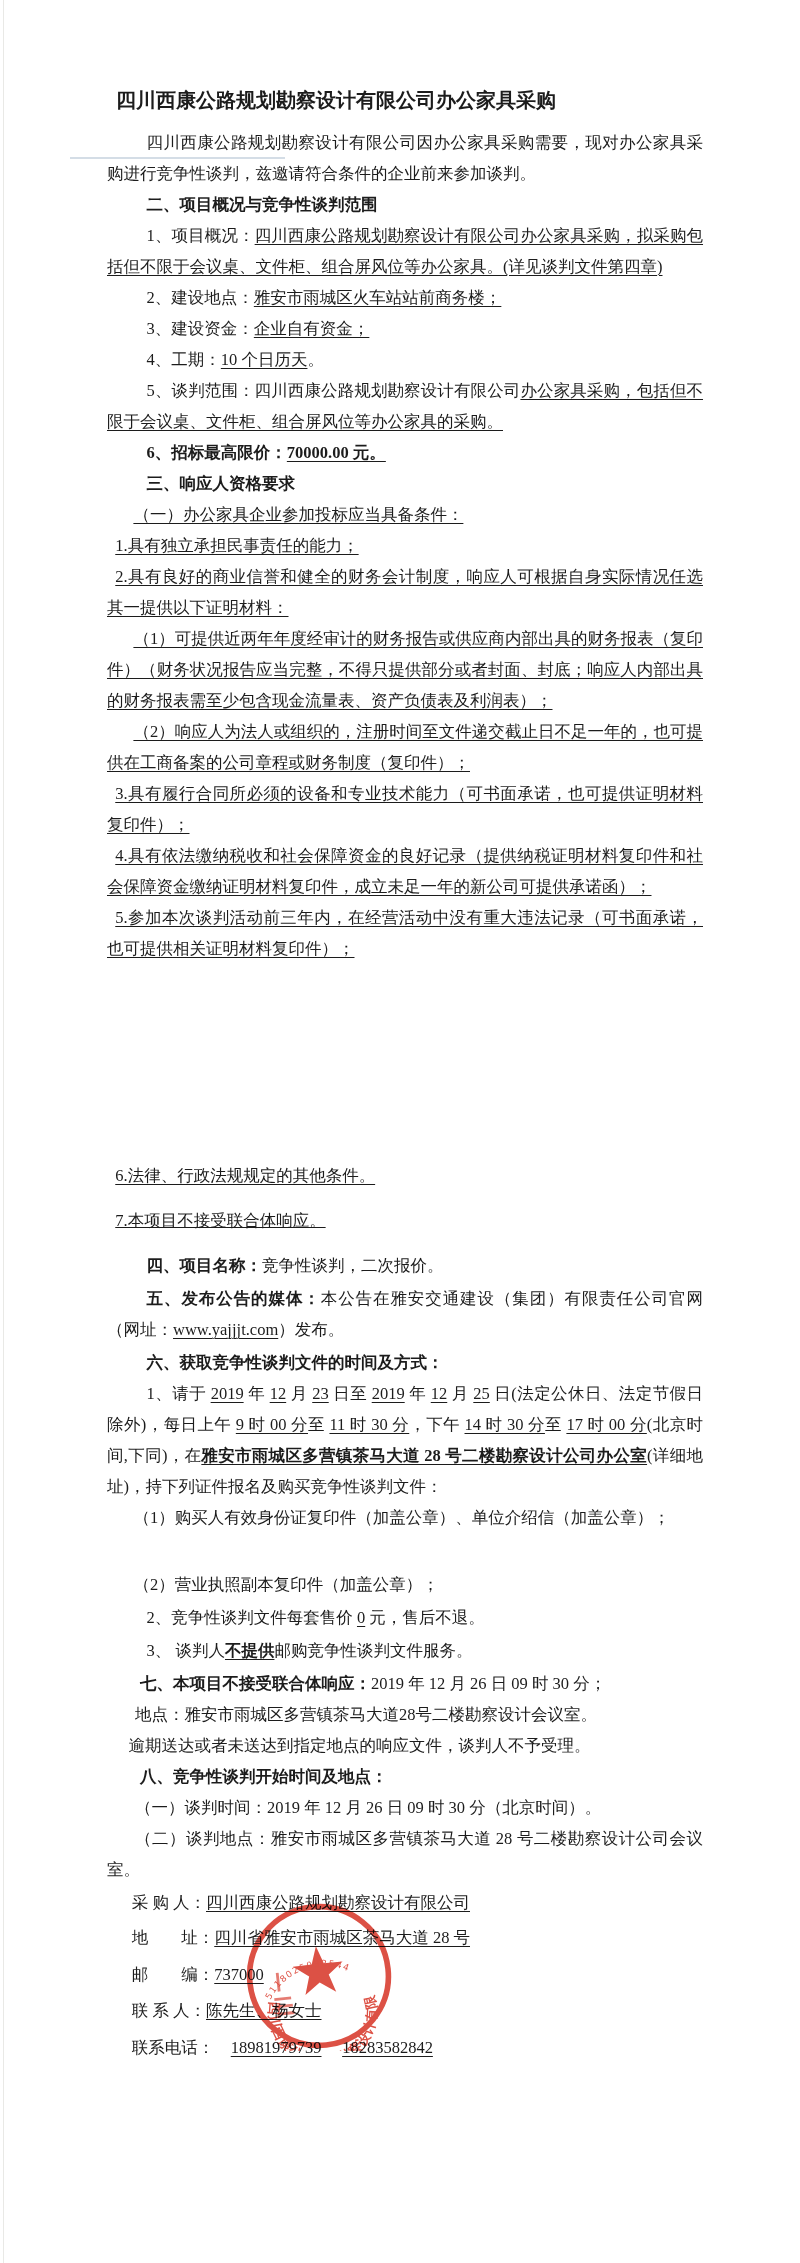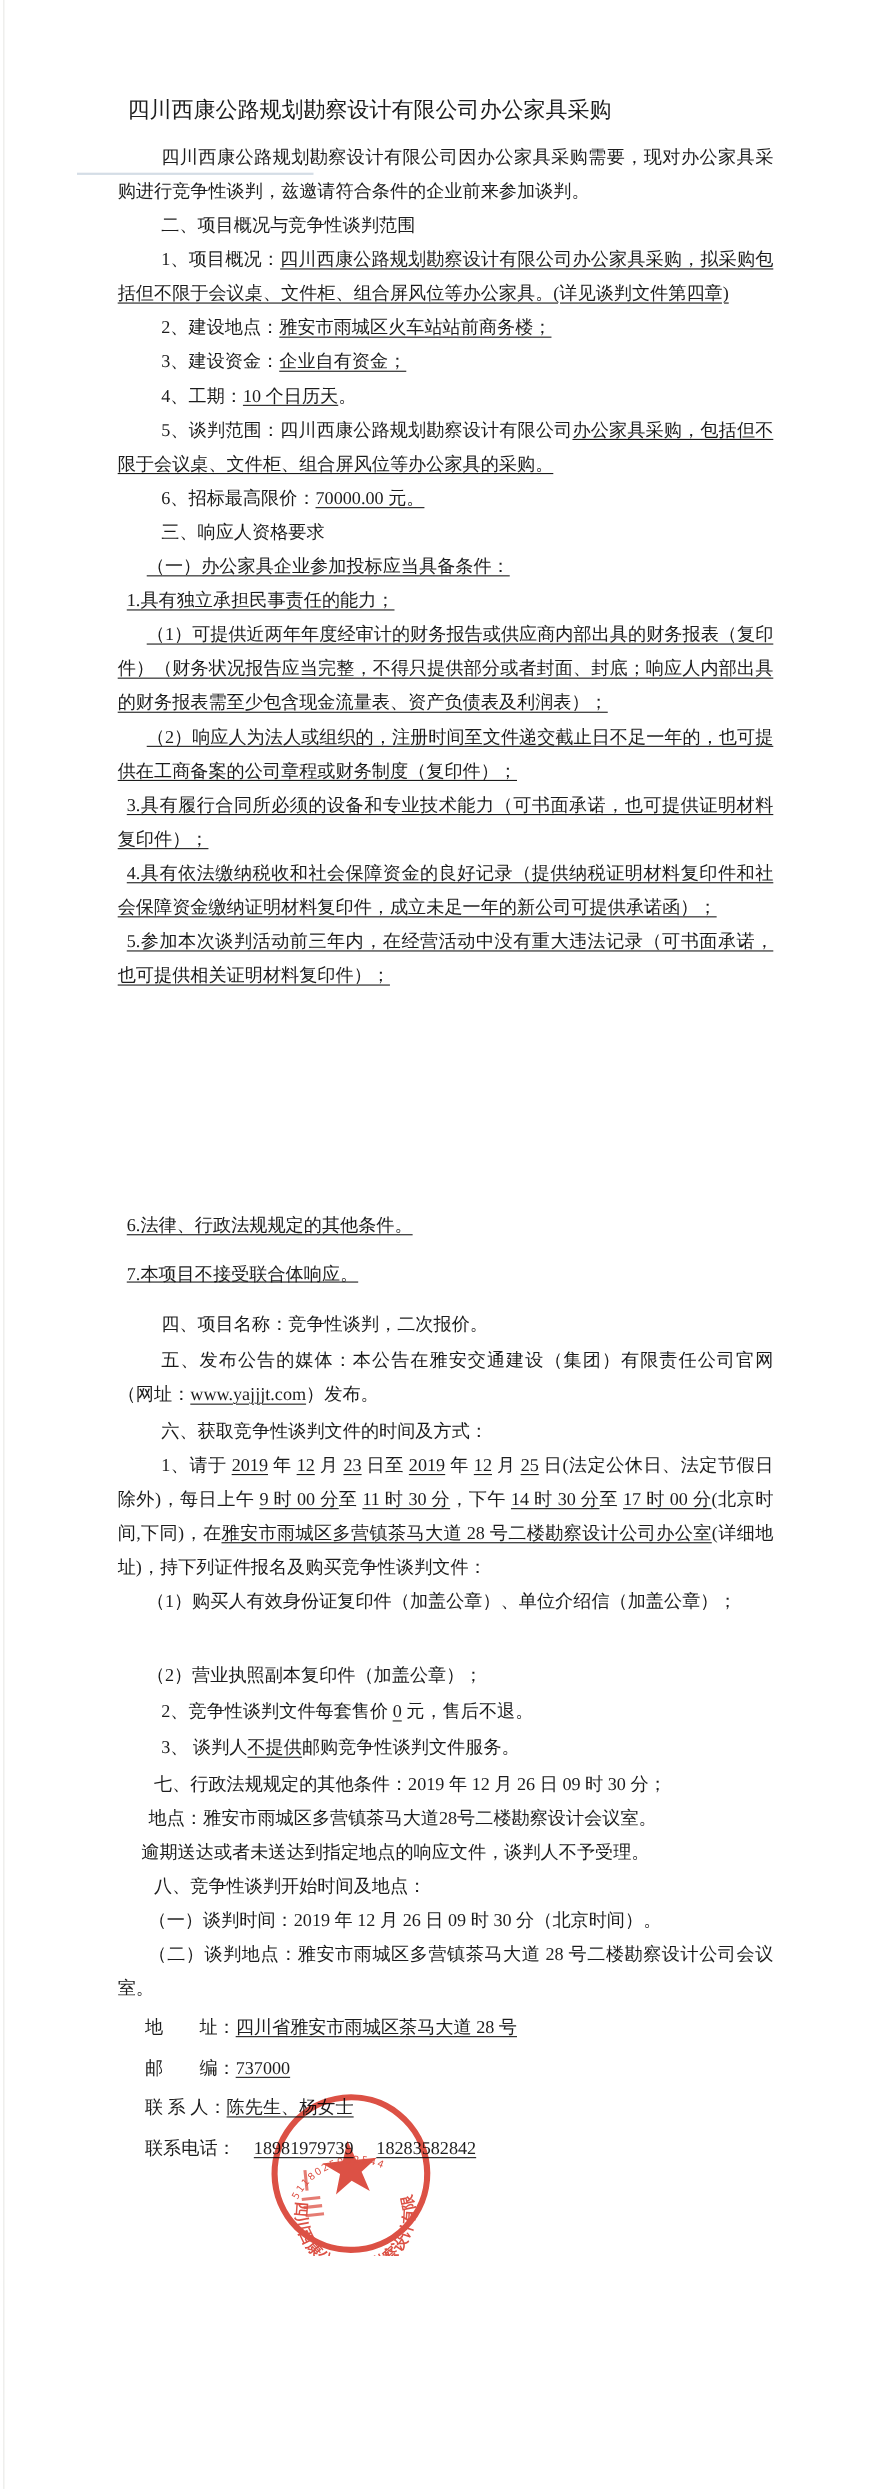--- a/index.html
+++ b/index.html
@@ -25,21 +25,21 @@
     position:absolute; left:107px; top:84px; width:596px;
     font-size:16.5px; line-height:31px; text-align:justify;
     word-break:break-all;
   }
   .para { margin:0; }
   .title {
     font-size:20px; font-weight:700; line-height:33px;
     text-align:center; text-indent:0; margin-right:138px;
     word-break:keep-all;
   }
-  .b { font-weight:400; }
+  .b { font-weight:700; }
   .u { text-decoration:underline; text-underline-offset:3px; text-decoration-thickness:1px; }
   .seal {
     position:absolute; left:244px; top:1901px; width:150px; height:150px;
     mix-blend-mode:multiply; opacity:.88;
     pointer-events:none;
   }
 </style>
 </head>
 <body>
 
@@ -54,41 +54,43 @@
       <p class="para" style="text-indent: 2.4em;"><span class="b">二、项目概况与竞争性谈判范围</span></p>
       <p class="para" style="text-indent: 2.4em;"><span>1、项目概况：</span><span class="u">四川西康公路规划勘察设计有限公司办公家具采购，拟采购包括但不限于会议桌、文件柜、组合屏风位等办公家具。(详见谈判文件第四章)</span></p>
       <p class="para" style="text-indent: 2.4em;"><span>2、建设地点：</span><span class="u">雅安市雨城区火车站站前商务楼；</span></p>
       <p class="para" style="text-indent: 2.4em;"><span>3、建设资金：</span><span class="u">企业自有资金；</span></p>
       <p class="para" style="text-indent: 2.4em;"><span>4、工期：</span><span class="u">10 个日历天</span><span>。</span></p>
       <p class="para" style="text-indent: 2.4em;"><span>5、谈判范围：四川西康公路规划勘察设计有限公司</span><span class="u">办公家具采购，包括但不限于会议桌、文件柜、组合屏风位等办公家具的采购。</span></p>
       <p class="para" style="text-indent: 2.4em;"><span class="b">6、招标最高限价：</span><span class="b u">70000.00 元。</span></p>
       <p class="para" style="text-indent: 2.4em;"><span class="b">三、响应人资格要求</span></p>
       <p class="para" style="text-indent: 1.6em;"><span class="u">（一）办公家具企业参加投标应当具备条件：</span></p>
       <p class="para" style="text-indent: 0.5em;"><span class="u">1.具有独立承担民事责任的能力；</span></p>
+      <p class="para" style="text-indent: 0.5em;"><span class="u">2.具有良好的商业信誉和健全的财务会计制度，响应人可根据自身实际情况任选其一提供以下证明材料：</span></p>
       <p class="para" style="text-indent: 1.6em;"><span class="u">（1）可提供近两年年度经审计的财务报告或供应商内部出具的财务报表（复印件）（财务状况报告应当完整，不得只提供部分或者封面、封底；响应人内部出具的财务报表需至少包含现金流量表、资产负债表及利润表）；</span></p>
       <p class="para" style="text-indent: 1.6em;"><span class="u">（2）响应人为法人或组织的，注册时间至文件递交截止日不足一年的，也可提供在工商备案的公司章程或财务制度（复印件）；</span></p>
       <p class="para" style="text-indent: 0.5em;"><span class="u">3.具有履行合同所必须的设备和专业技术能力（可书面承诺，也可提供证明材料复印件）；</span></p>
       <p class="para" style="text-indent: 0.5em;"><span class="u">4.具有依法缴纳税收和社会保障资金的良好记录（提供纳税证明材料复印件和社会保障资金缴纳证明材料复印件，成立未足一年的新公司可提供承诺函）；</span></p>
       <p class="para" style="text-indent: 0.5em;"><span class="u">5.参加本次谈判活动前三年内，在经营活动中没有重大违法记录（可书面承诺，也可提供相关证明材料复印件）；</span></p>
       <p class="para" style="margin-top: 196px; text-indent: 0.5em;"><span class="u">6.法律、行政法规规定的其他条件。</span></p>
       <p class="para" style="margin-top: 14px; text-indent: 0.5em; text-decoration: underline;"><span>7.本项目不接受联合体响应。</span></p>
       <p class="para" style="margin-top: 14px; text-indent: 2.4em;"><span class="b">四、项目名称：</span><span>竞争性谈判，二次报价。</span></p>
       <p class="para" style="margin-top: 2px; text-indent: 2.4em;"><span class="b">五、发布公告的媒体：</span><span>本公告在雅安交通建设（集团）有限责任公司官网（网址：</span><span class="u">www.yajjjt.com</span><span>）发布。</span></p>
       <p class="para" style="margin-top: 2px; text-indent: 2.4em;"><span class="b">六、获取竞争性谈判文件的时间及方式：</span></p>
       <p class="para" style="text-indent: 2.4em;"><span>1、请于 </span><span class="u">2019</span><span> 年 </span><span class="u">12</span><span> 月 </span><span class="u">23</span><span> 日至 </span><span class="u">2019</span><span> 年 </span><span class="u">12</span><span> 月 </span><span class="u">25</span><span> 日(法定公休日、法定节假日除外)，每日上午 </span><span class="u">9 时 00 分</span><span>至 </span><span class="u">11 时 30 分</span><span>，下午 </span><span class="u">14 时 30 分</span><span>至 </span><span class="u">17 时 00 分</span><span>(北京时间,下同)，在</span><span class="b u">雅安市雨城区多营镇茶马大道 28 号二楼勘察设计公司办公室</span><span>(详细地址)，持下列证件报名及购买竞争性谈判文件：</span></p>
       <p class="para" style="text-indent: 1.6em;"><span>（1）购买人有效身份证复印件（加盖公章）、单位介绍信（加盖公章）；</span></p>
       <p class="para" style="text-indent: 1.6em; margin-top: 36px;"><span>（2）营业执照副本复印件（加盖公章）；</span></p>
       <p class="para" style="margin-top: 2px; text-indent: 2.4em;"><span>2、竞争性谈判文件每套售价 </span><span class="u">0</span><span> 元，售后不退。</span></p>
       <p class="para" style="margin-top: 2px; text-indent: 2.4em;"><span>3、 谈判人</span><span class="b u">不提供</span><span>邮购竞争性谈判文件服务。</span></p>
-      <p class="para" style="margin-top: 2px; text-indent: 2em;"><span class="b">七、行政法规规定的其他条件：</span><span>2019 年 12 月 26 日 09 时 30 分；</span></p>
+      <p class="para" style="margin-top: 2px; text-indent: 2em;"><span class="b">七、本项目不接受联合体响应：</span><span>2019 年 12 月 26 日 09 时 30 分；</span></p>
       <p class="para" style="text-indent: 1.7em;"><span>地点：雅安市雨城区多营镇茶马大道28号二楼勘察设计会议室。</span></p>
       <p class="para" style="text-indent: 1.3em;"><span>逾期送达或者未送达到指定地点的响应文件，谈判人不予受理。</span></p>
       <p class="para" style="text-indent: 2em;"><span class="b">八、竞争性谈判开始时间及地点：</span></p>
       <p class="para" style="text-indent: 1.7em;"><span>（一）谈判时间：2019 年 12 月 26 日 09 时 30 分（北京时间）。</span></p>
       <p class="para" style="text-indent: 1.7em;"><span>（二）谈判地点：雅安市雨城区多营镇茶马大道 28 号二楼勘察设计公司会议室。</span></p>
+      <p class="para" style="margin-top: 2px; text-indent: 1.5em;"><span>采 购 人：</span><span class="u">四川西康公路规划勘察设计有限公司</span></p>
       <p class="para" style="margin-top: 4px; text-indent: 1.5em;"><span>地　　址：</span><span class="u">四川省雅安市雨城区茶马大道 28 号</span></p>
       <p class="para" style="margin-top: 6px; text-indent: 1.5em;"><span>邮　　编：</span><span class="u">737000</span></p>
       <p class="para" style="margin-top: 5px; text-indent: 1.5em;"><span>联 系 人：</span><span class="u">陈先生、杨女士</span></p>
       <p class="para" style="margin-top: 6px; text-indent: 1.5em; font-family: Liberation Serif, serif;"><span>联系电话：</span><span>　</span><span class="u">18981979739</span><span>　 </span><span class="u">18283582842</span></p>
     </div>
 
   <svg class="seal" viewBox="0 0 160 160" xmlns="http://www.w3.org/2000/svg">
     <g transform="rotate(-6 80 80)">
       <circle cx="80" cy="80" r="74" fill="none" stroke="#d8392b" stroke-width="6"></circle>
       <polygon points="80,48 86.5,67.1 106.6,67.3 90.5,79.4 96.5,98.7 80,87 63.5,98.7 69.5,79.4 53.4,67.3 73.5,67.1" fill="#d8392b"></polygon>

